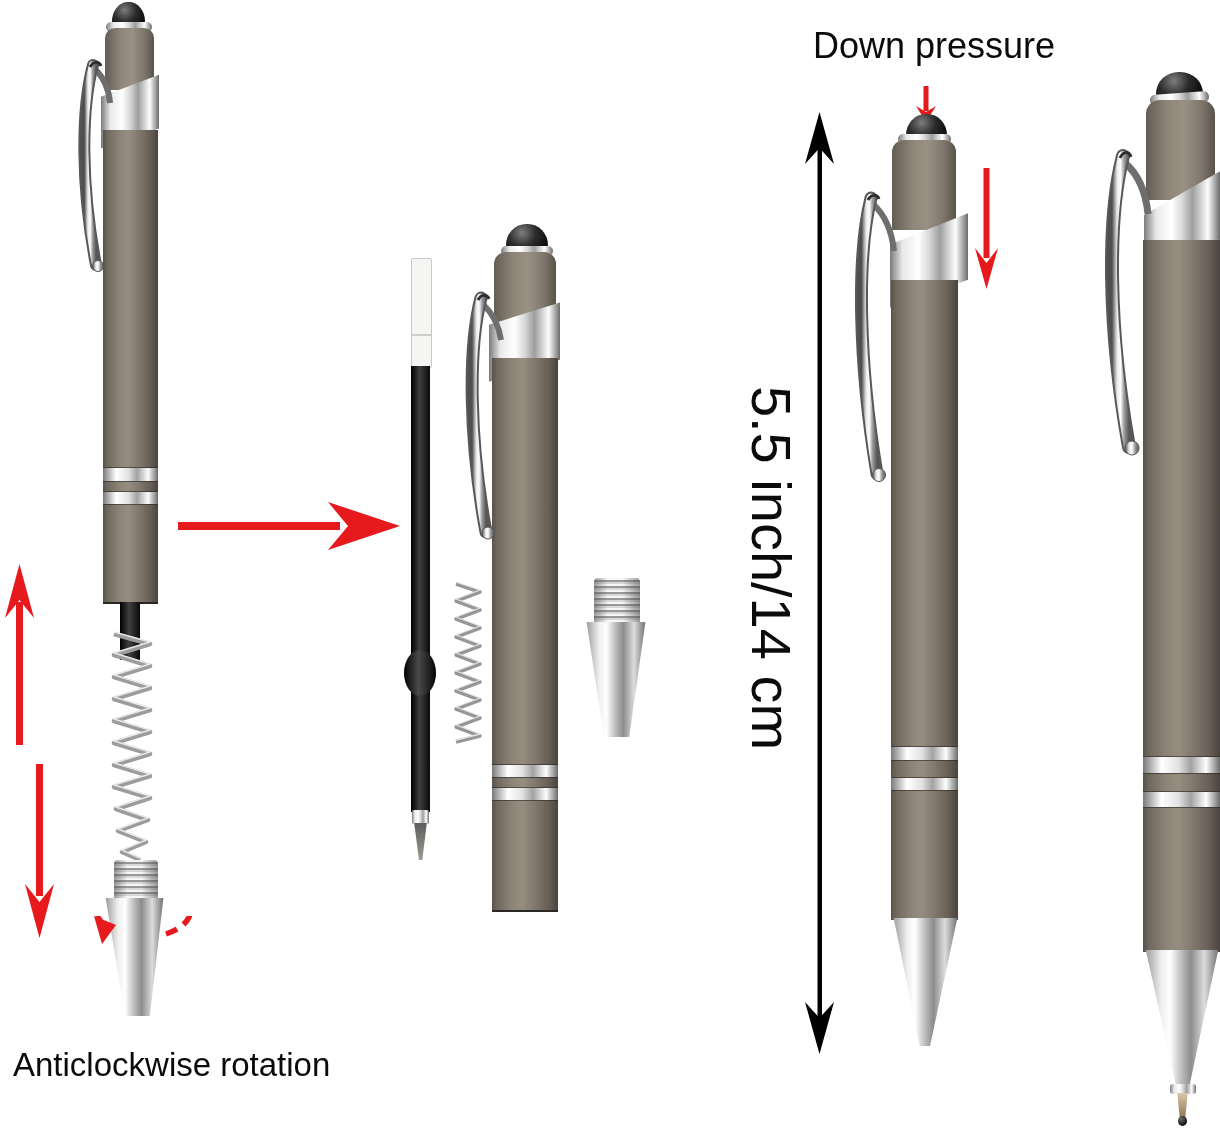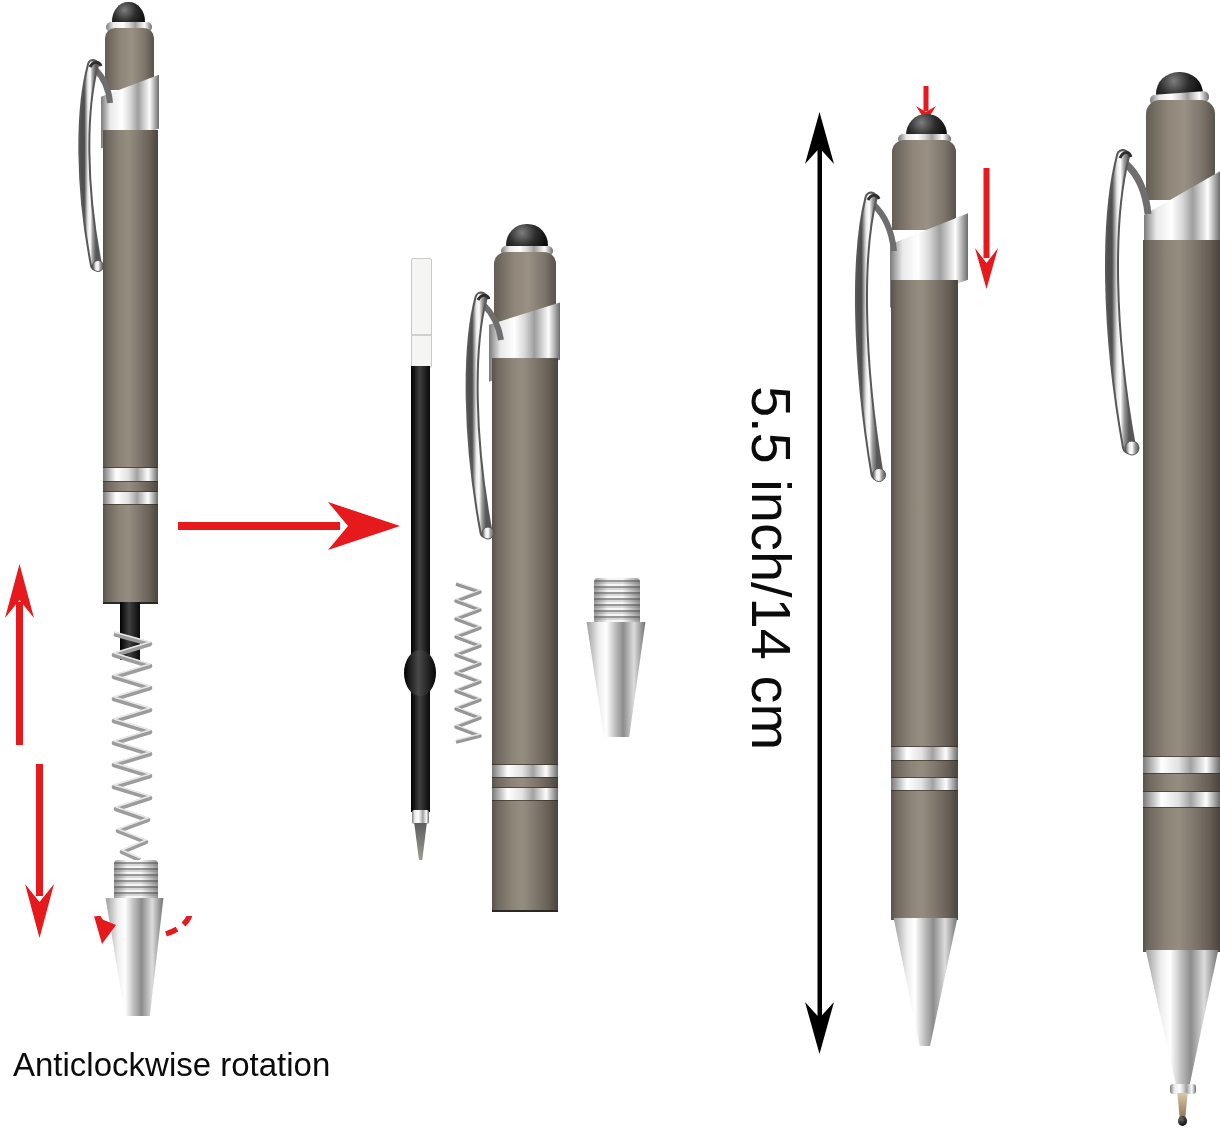--- a/index.html
+++ b/index.html
@@ -148,20 +148,21 @@
       <circle cx="29" cy="245" r="6" fill="url(#c2)" stroke="#555" stroke-width="1"></circle>
       <path d="M 19,12 C 22,6 28,6 30,11" fill="none" stroke="#2e2e2e" stroke-width="3"></path>
     </svg>
 
     <div class="abs threads" style="left:594px;top:578px;width:46px;height:48px;border-radius:4px"></div>
     <div class="abs cone" style="left:586px;top:622px;width:60px;height:115px;clip-path:polygon(1% 0,99% 0,72% 100%,30% 100%)"></div>
   </div>
 
   <div class="abs" style="left:700px;top:0;width:320px;height:1134px">
 
+    <div class="abs label" style="left:113px;top:26px;font-size:36px">Down pressure</div>
 
     <svg class="abs" style="left:214px;top:84px" width="24" height="40" viewBox="0 0 24 40">
       <rect class="red-fill" x="9.5" y="2" width="5" height="25"></rect>
       <polygon class="red-fill" points="12,38 2,22 12,28 22,22"></polygon>
     </svg>
 
     <svg class="abs" style="left:271px;top:166px" width="32" height="126" viewBox="0 0 32 126">
       <rect class="red-fill" x="12.5" y="2" width="6" height="90"></rect>
       <polygon class="red-fill" points="15.5,123 4,82 15.5,97 27,82"></polygon>
     </svg>

